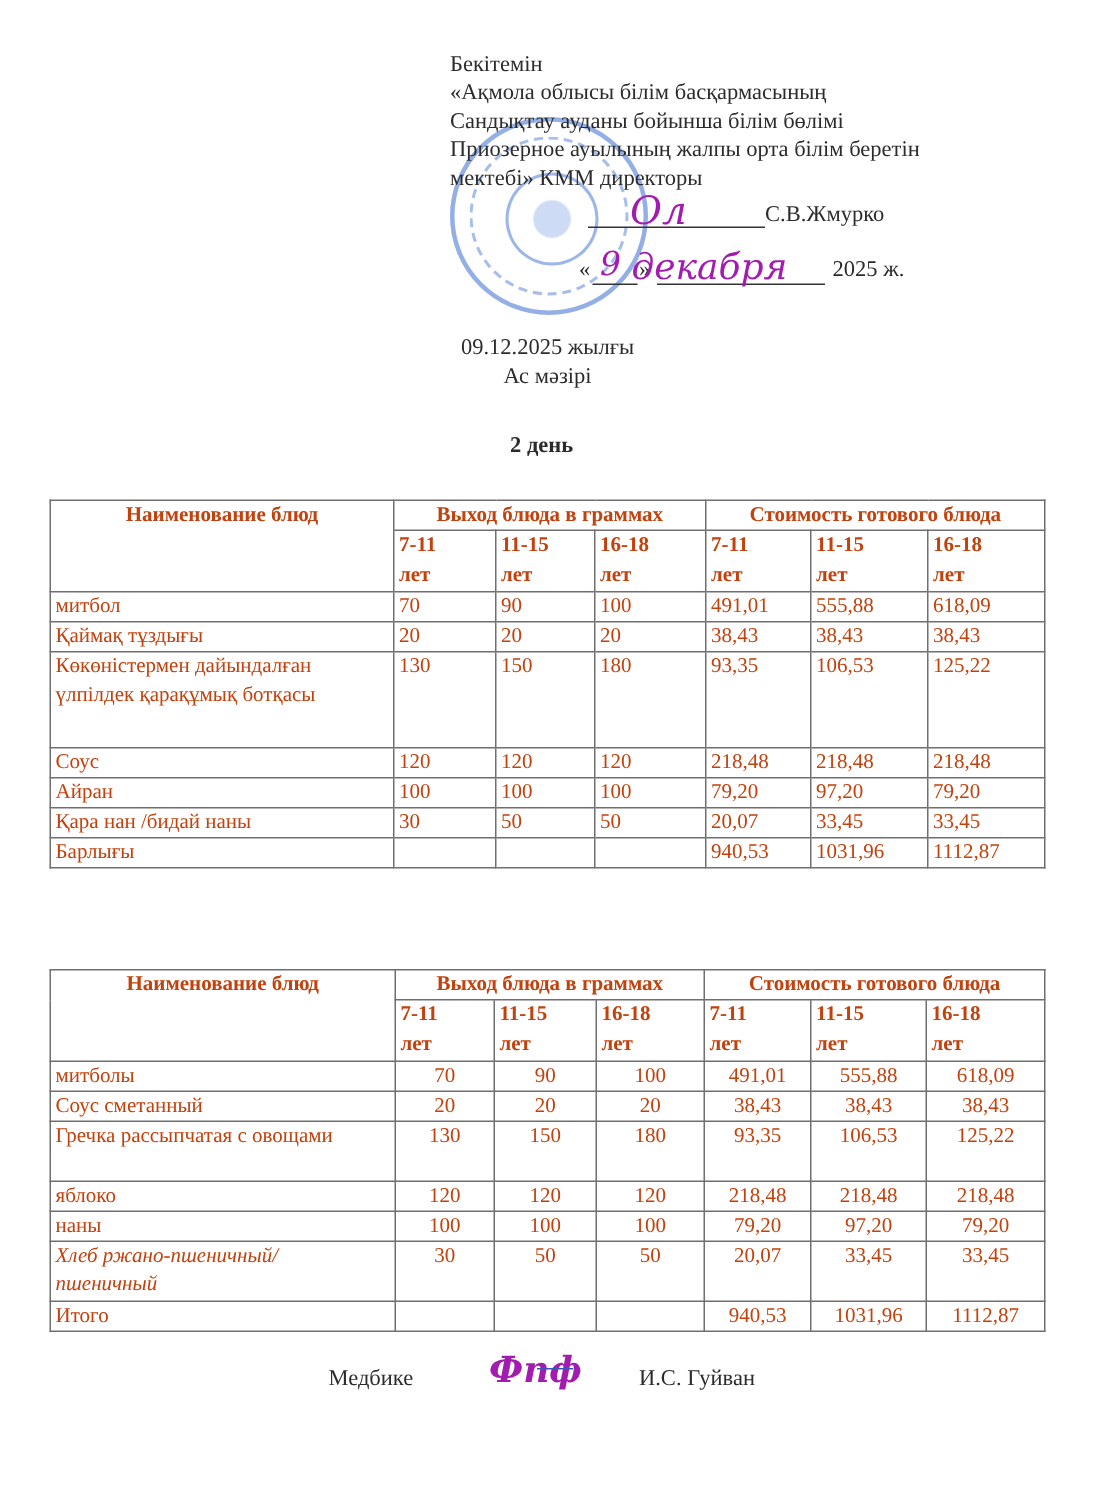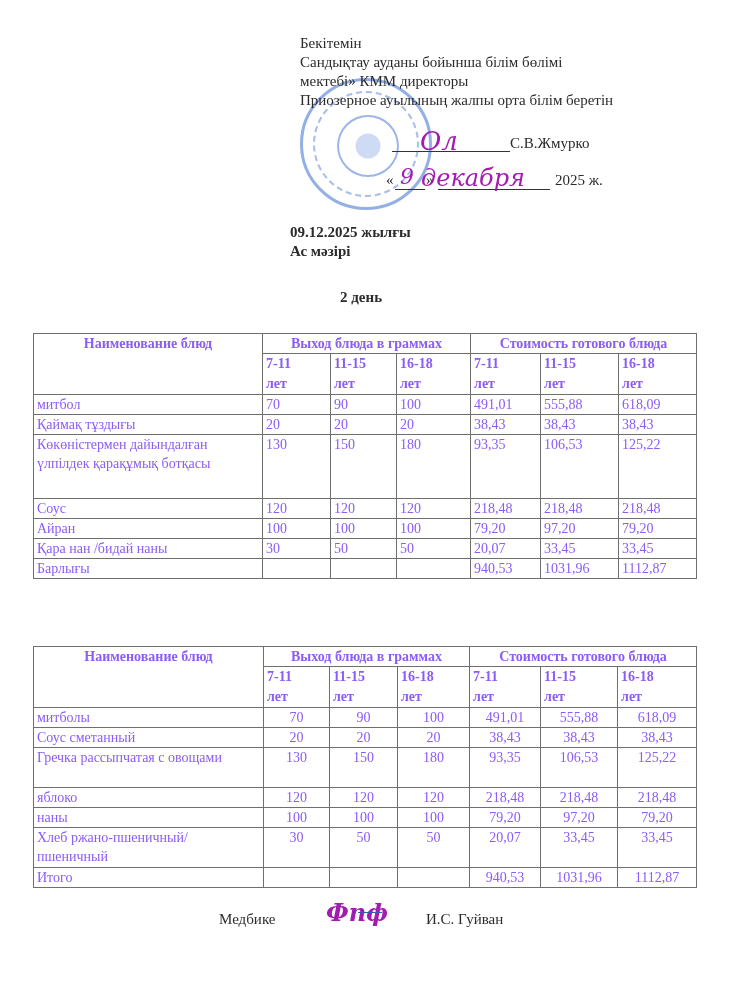--- a/index.html
+++ b/index.html
@@ -57,41 +57,40 @@
     background: radial-gradient(circle, rgba(60,110,210,0.25) 0 12px, transparent 13px);
   }
   .handwriting {
     position: absolute;
     font-family: "DejaVu Serif", serif;
     font-style: italic;
     color: #a21caf;
   }
   .title-block {
     position: absolute;
-    text-align: left;
+    text-align: center;
     font-size: 15px;
     line-height: 19px;
     color: #2b2b2b;
-    font-weight: bold;
   }
   .day {
     position: absolute;
     left: 340px;
     top: 289px;
     font-weight: bold;
     font-size: 15px;
     color: #2b2b2b;
   }
   table.menu {
     position: absolute;
     left: 33px;
     width: 663px;
     border-collapse: collapse;
     font-size: 14px;
-    color: #8b5cf6;
+    color: #c2410c;
     table-layout: fixed;
   }
   table.menu td, table.menu th {
     border: 1px solid #6f6f6f;
     padding: 0 3px;
     vertical-align: top;
     line-height: 19px;
   }
   table.menu th {
     font-weight: bold;
@@ -112,23 +111,24 @@
     color: #2b2b2b;
   }
 </style>
 </head>
 <body>
 
 <div class="stamp"></div>
 
 <div class="approval">
   <div>Бекітемін</div>
+  <div>«Ақмола облысы білім басқармасының</div>
   <div>Сандықтау ауданы бойынша білім бөлімі</div>
+  <div>Приозерное ауылының жалпы орта білім беретін</div>
   <div>мектебі»  КММ директоры</div>
-  <div>Приозерное ауылының жалпы орта білім беретін</div>
 </div>
 
 <div class="sig-line" style="left:392px; top:151px; width:118px;"></div>
 <div class="handwriting" style="left:420px; top:126px; font-size:26px;">Ол</div>
 <div class="abs" style="left:510px; top:135px; font-size:15px; color:#2b2b2b;">С.В.Жмурко</div>
 
 <div class="abs" style="left:386px; top:172px; font-size:15px; color:#2b2b2b;">«</div>
 <div class="sig-line" style="left:395px; top:189px; width:30px;"></div>
 <div class="handwriting" style="left:400px; top:164px; font-size:22px;">9</div>
 <div class="abs" style="left:426px; top:172px; font-size:15px; color:#2b2b2b;">»</div>
@@ -293,21 +293,21 @@
   <tr>
     <td class="name">наны</td>
     <td class="num">100</td>
     <td class="num">100</td>
     <td class="num">100</td>
     <td class="num">79,20</td>
     <td class="num">97,20</td>
     <td class="num">79,20</td>
   </tr>
   <tr style="height:40px;">
-    <td class="name" style="padding-right:60px;">Хлеб ржано-пшеничный/ пшеничный</td>
+    <td class="name" style="padding-right:60px;font-style:italic;">Хлеб ржано-пшеничный/ пшеничный</td>
     <td class="num">30</td>
     <td class="num">50</td>
     <td class="num">50</td>
     <td class="num">20,07</td>
     <td class="num">33,45</td>
     <td class="num">33,45</td>
   </tr>
   <tr>
     <td class="name">Итого</td>
     <td class="num"></td>

